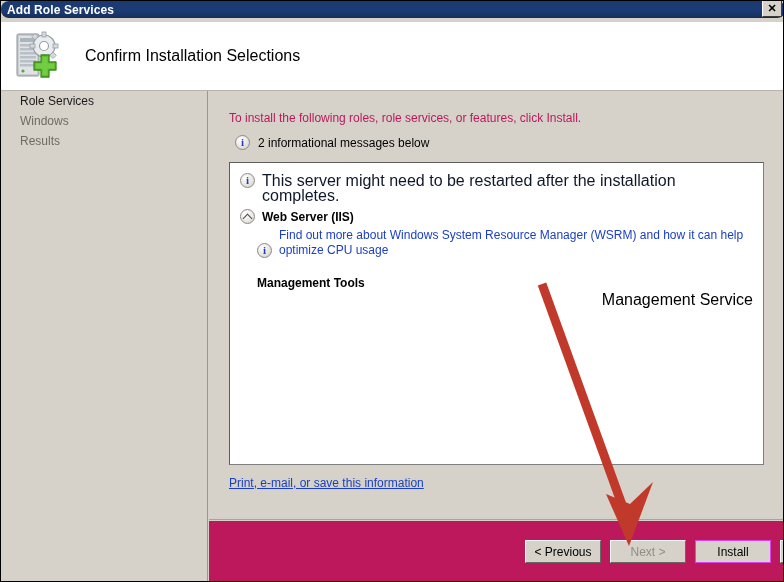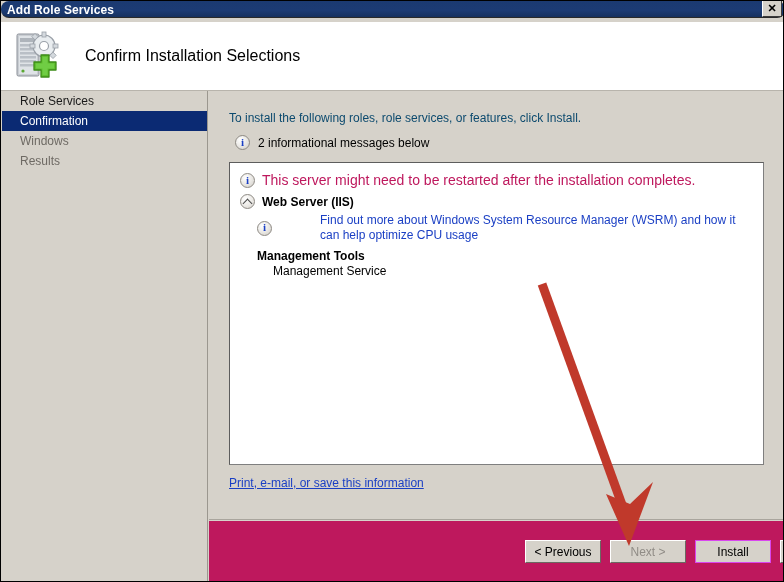--- a/index.html
+++ b/index.html
@@ -121,21 +121,21 @@
     position: absolute;
     left: 208px; top: 90px;
     width: 575px;
     height: 428px;
     background: #d6d2ca;
     box-sizing: border-box;
     padding: 20px 20px 0 20px;
   }
   .intro-text {
     font-size: 12px;
-    color: #0c4a6e;
+    color: #be185d;
     margin: 0 0 10px 0;
     white-space: nowrap;
   }
   .info-line {
     display: flex;
     align-items: flex-end;
     margin: 0 0 12px 6px;
   }
   .info-line .msg {
     font-size: 12px;
@@ -205,61 +205,61 @@
     box-sizing: border-box;
     padding: 10px 10px 0 10px;
     overflow: hidden;
   }
   .panel-row {
     display: flex;
     align-items: flex-start;
     margin-bottom: 6px;
   }
   .panel-row .txt {
-    font-size: 14px;
-    color: #be185d;
+    font-size: 16px;
+    color: #0f172a;
     margin-left: 7px;
     line-height: 15px;
   }
   .panel-head {
     display: flex;
     align-items: center;
     margin-bottom: 4px;
   }
   .panel-head .label {
     font-size: 12px;
     font-weight: bold;
     color: #000;
     margin-left: 7px;
   }
   .panel-link-row {
     display: flex;
-    align-items: center;
+    align-items: flex-end;
     margin-left: 17px;
-    margin-bottom: 6px;
-    gap: 41px;
+    margin-bottom: 18px;
   }
   .panel-link {
     font-size: 12px;
     color: #1a3fc4;
     margin-left: 7px;
     line-height: 15px;
     width: 470px;
     cursor: default;
   }
   .group-title {
     font-size: 12px;
     font-weight: bold;
     color: #000;
     margin: 0 0 1px 17px;
   }
   .group-child {
-    font-size: 12px;
+    font-size: 16px;
     color: #000;
     margin: 0 0 0 33px;
+    text-align: right;
   }
 
   .print-link {
     display: inline-block;
     margin-top: 11px;
     font-size: 12px;
     color: #1a3fc4;
     text-decoration: underline;
     cursor: default;
   }
@@ -363,21 +363,20 @@
           <path d="M-4,-11 L4,-11 L4,-4 L11,-4 L11,4 L4,4 L4,11 L-4,11 L-4,4 L-11,4 L-11,-4 L-4,-4 Z" fill="#5fbf2e" stroke="#3d8c18" stroke-width="1.3" stroke-linejoin="round"></path>
           <path d="M-2.5,-9 L2.5,-9 L2.5,-2.5 L9,-2.5 L9,2.5 L2.5,2.5 L2.5,9 L-2.5,9 L-2.5,2.5 L-9,2.5 L-9,-2.5 L-2.5,-2.5 Z" fill="#7ed957" opacity="0.55"></path>
         </g>
       </svg>
     </div>
     <div class="header-title">Confirm Installation Selections</div>
   </div>
 
   <div class="sidebar">
     <div class="side-item normal">Role Services</div>
-    <div class="side-item active">Confirmation</div>
     <div class="side-item dim">Windows</div>
     <div class="side-item dim">Results</div>
   </div>
 
   <div class="content">
     <p class="intro-text">To install the following roles, role services, or features, click Install.</p>
 
     <div class="info-line">
       <span class="icon-info"></span>
       <span class="msg">2 informational messages below</span>

